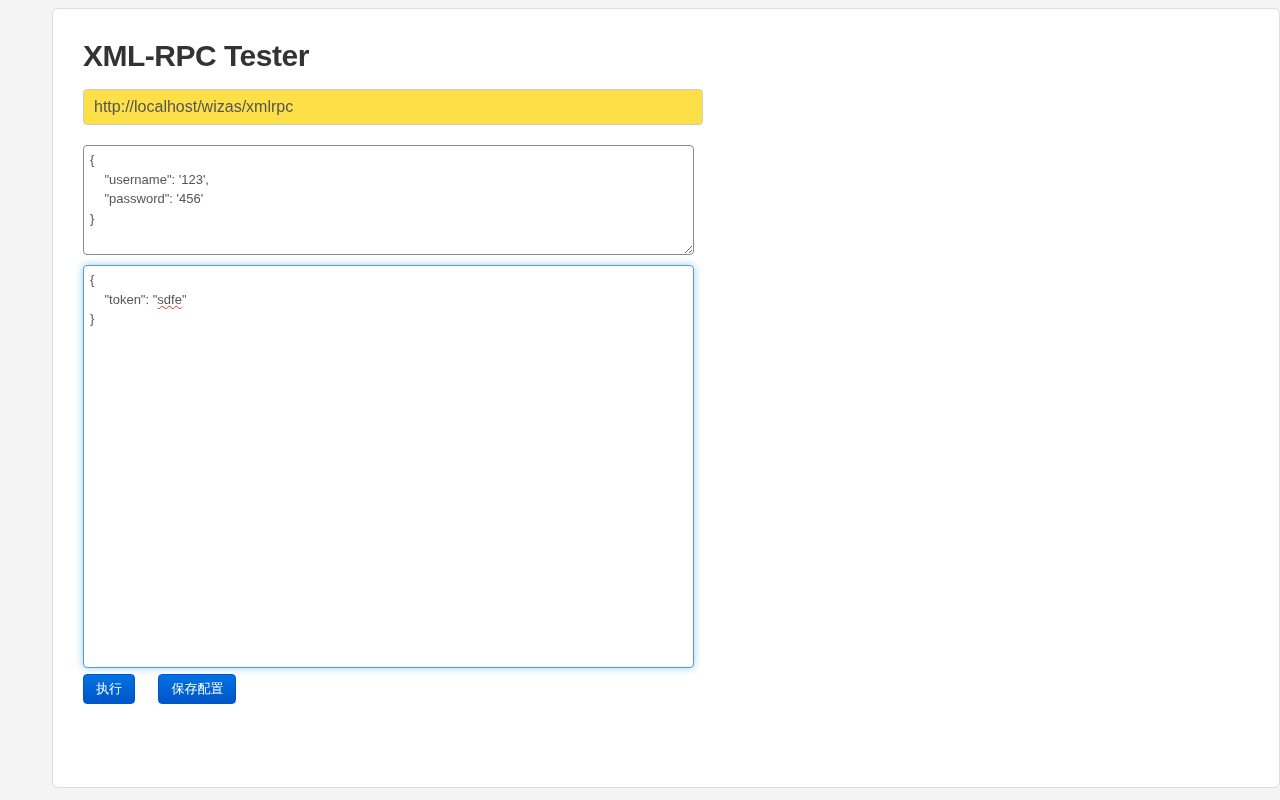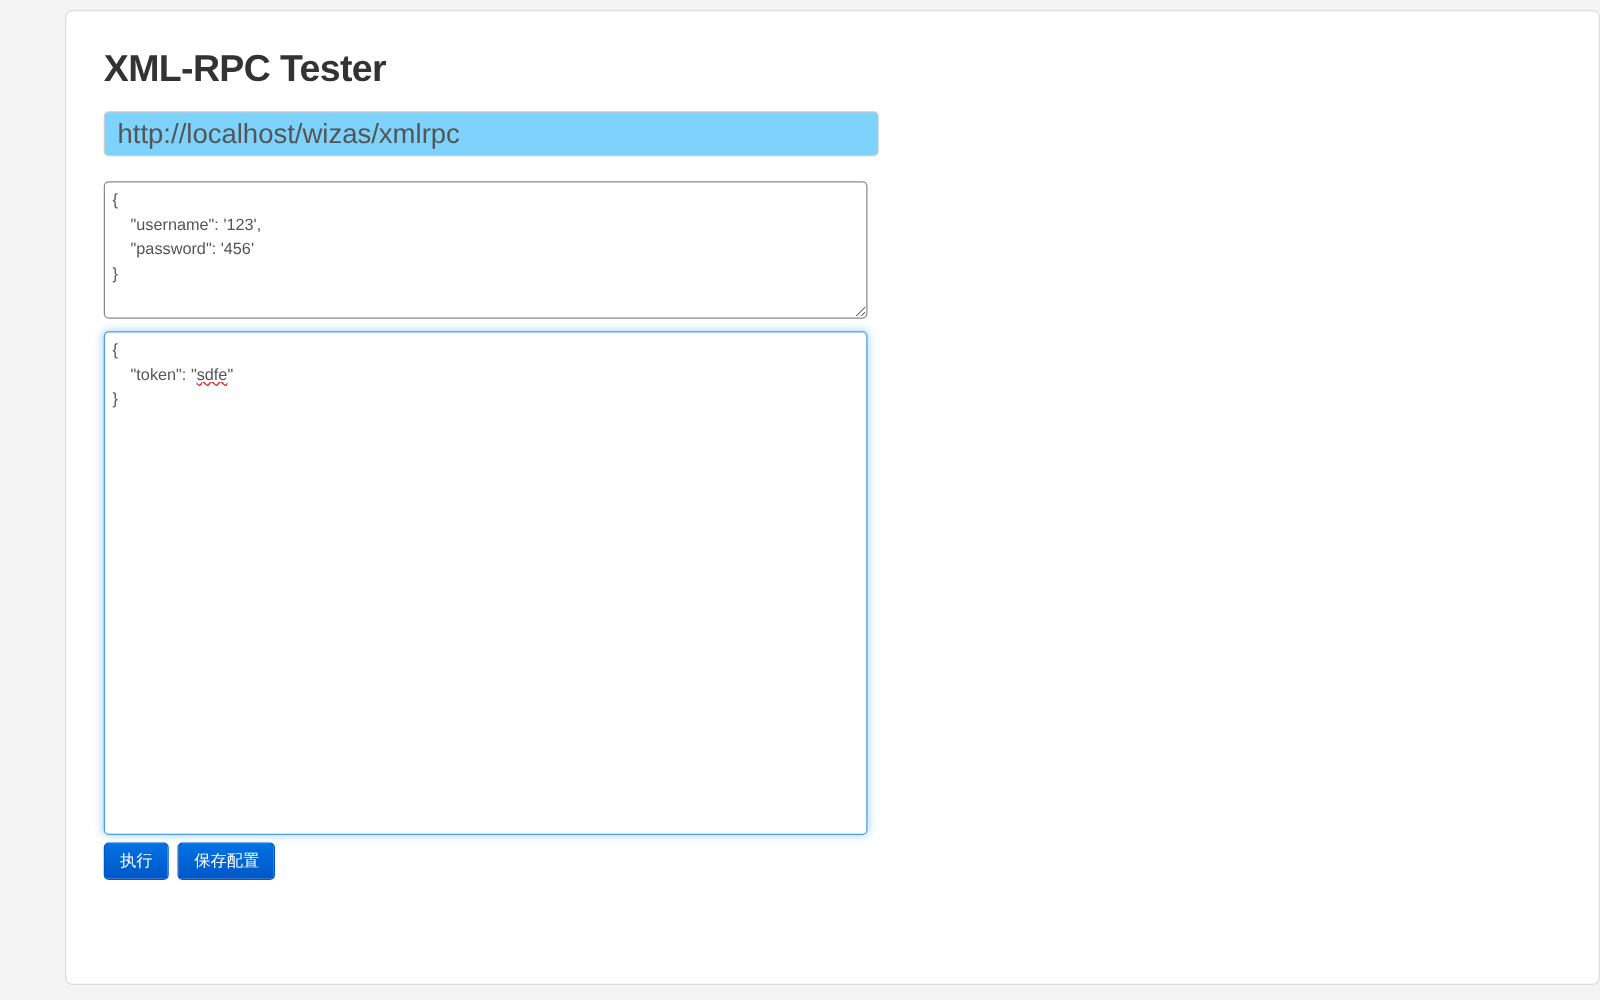--- a/index.html
+++ b/index.html
@@ -26,23 +26,23 @@
       font-size: 30px;
       font-weight: 700;
       letter-spacing: -0.5px;
       color: #333;
     }
     .text-input {
       display: block;
       width: 620px;
       height: 36px;
       padding: 4px 10px;
-      font-size: 22px;
+      font-size: 16px;
       color: #555;
-      background: #7dd3fc;
+      background: #fde047;
       border: 1px solid #ccc;
       border-radius: 4px;
       margin-bottom: 20px;
       outline: none;
       font-family: inherit;
     }
     .txtarea {
       display: block;
       width: 611px;
       padding: 4px 6px;
@@ -69,21 +69,21 @@
     .btn {
       display: inline-block;
       padding: 5px 12px;
       font-size: 13px;
       color: #fff;
       background: linear-gradient(to bottom, #0072e3, #0056c7);
       border: 1px solid #0056c7;
       border-radius: 4px;
       cursor: pointer;
       font-family: inherit;
-      margin-right: 3px;
+      margin-right: 19px;
     }
     .spell {
       text-decoration-line: underline;
       text-decoration-style: wavy;
       text-decoration-color: #d93025;
       text-decoration-thickness: 1px;
       text-underline-offset: 1px;
     }
   </style>
 </head>

